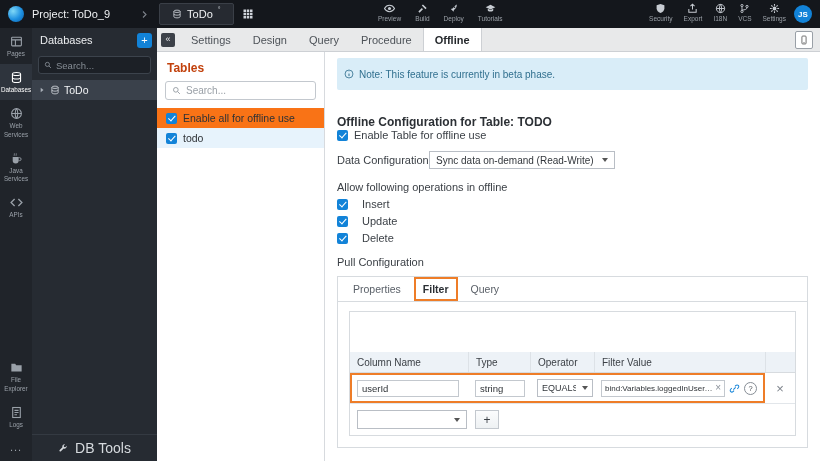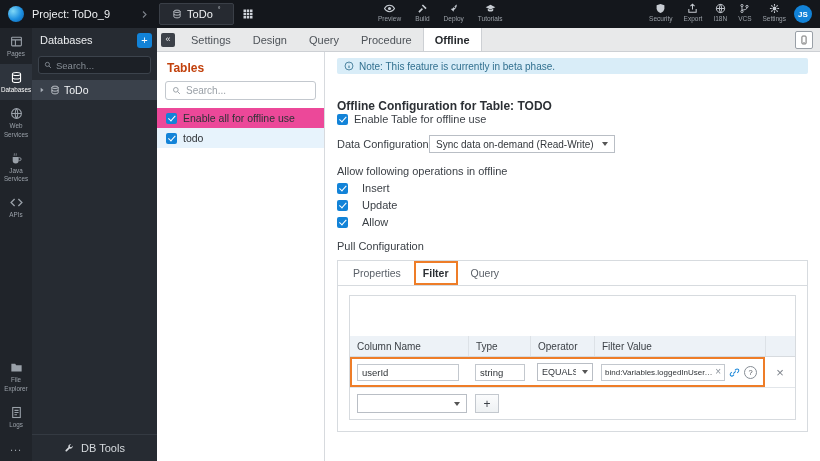--- a/index.html
+++ b/index.html
@@ -35,47 +35,47 @@
   
   .dbpanel{position:absolute;left:32px;top:28px;width:125px;bottom:0;background:#262b32;display:flex;flex-direction:column;color:#dde0e4;z-index:5;}
   .dbp-head{display:flex;align-items:center;height:24px;padding:0 5px 0 8px;gap:4px;}
   .dbp-title{font-size:11px;color:#eceef0;flex:1;}
   .dbp-add{width:15px;height:15px;background:#1283d8;border-radius:3px;color:#fff;font-size:11px;line-height:15px;text-align:center;cursor:pointer;}
   .dbp-search{margin:4px 6px;height:16px;border:1px solid #3c434c;border-radius:3px;background:#1c2026;display:flex;align-items:center;gap:4px;padding:0 5px;color:#868d95;font-size:9.5px;cursor:text;}
   .dbp-search svg{width:8px;height:8px;}
   .dbp-tree-row{height:20px;margin-top:2px;background:#3a414b;display:flex;align-items:center;gap:4px;padding:0 6px;font-size:10.5px;color:#f2f4f6;cursor:pointer;}
   .dbp-tree-row .arrow{width:8px;height:8px;color:#aab0b8;}
   .dbp-tree-row .dbsvg{width:10px;height:10px;color:#cfd4da;}
-  .dbp-footer{margin-top:auto;height:26px;border-top:1px solid #343a42;display:flex;align-items:center;justify-content:center;gap:7px;font-size:11px;color:#d6dade;cursor:pointer;}
+  .dbp-footer{margin-top:auto;height:26px;border-top:1px solid #343a42;display:flex;align-items:center;justify-content:center;gap:7px;font-size:14px;color:#d6dade;cursor:pointer;}
   .dbp-footer svg{width:10px;height:10px;}
 
   
   .tabstrip{position:absolute;left:157px;top:28px;right:0;height:24px;background:#e8e9ea;border-bottom:1px solid #cdd0d4;display:flex;align-items:stretch;box-sizing:border-box;z-index:4;}
   .collapse{width:14px;height:14px;margin:5px 5px 0 4px;background:#3c4149;color:#e8eaec;font-size:9px;line-height:13px;text-align:center;border-radius:2px;cursor:pointer;}
   .etab{padding:0 11px;display:flex;align-items:center;font-size:11px;color:#4d5258;cursor:pointer;}
   .etab.active{background:#fff;border-left:1px solid #cdd0d4;border-right:1px solid #cdd0d4;color:#26292d;font-weight:bold;}
   .device-btn{margin-left:auto;margin-right:7px;margin-top:3px;width:16px;height:16px;border:1px solid #9aa0a7;border-radius:2px;background:#fff;display:flex;align-items:center;justify-content:center;color:#555;cursor:pointer;}
   .device-btn svg{width:10px;height:10px;}
 
   
   .tablespanel{position:absolute;left:157px;top:52px;width:168px;bottom:0;background:#fff;border-right:1px solid #d7dade;box-sizing:border-box;z-index:3;}
   .tp-title{padding:9px 10px 6px;font-size:12px;font-weight:bold;color:#c2410c;}
   .tp-search{margin:0 8px 8px;height:17px;border:1px solid #c3c8ce;border-radius:3px;display:flex;align-items:center;gap:5px;padding:0 6px;color:#9aa0a7;font-size:10px;cursor:text;}
   .tp-search svg{width:9px;height:9px;}
   .tp-row{height:20px;display:flex;align-items:center;gap:6px;padding:0 9px;font-size:10.5px;color:#2e3236;cursor:pointer;}
-  .tp-row1{background:#ec4899;}
+  .tp-row1{background:#f97316;}
   .tp-row2{background:#e7f3fc;}
 
   
   .cb{width:11px;height:11px;min-width:11px;background:#1283d8;border-radius:2px;position:relative;display:inline-block;cursor:pointer;}
   .cb::after{content:"";position:absolute;left:3.6px;top:1.2px;width:2.8px;height:5.6px;border:solid #fff;border-width:0 1.6px 1.6px 0;transform:rotate(42deg);}
 
   
   .content{position:absolute;left:325px;top:52px;right:0;bottom:0;background:#fff;padding:6px 12px;box-sizing:border-box;font-size:11px;color:#3a3f45;overflow:hidden;z-index:2;}
-  .note{height:16px;background:#d9edf8;display:flex;align-items:center;gap:5px;padding:0 7px;font-size:10px;color:#31708f;border-radius:2px;}
+  .note{height:32px;background:#d9edf8;display:flex;align-items:center;gap:5px;padding:0 7px;font-size:10px;color:#31708f;border-radius:2px;}
   .note svg{width:10px;height:10px;}
   .heading{margin-top:25px;font-size:12px;font-weight:bold;color:#2c3035;}
   .cb-row{display:flex;align-items:center;gap:6px;}
   .dc-row{display:flex;align-items:center;margin-top:10px;}
   .dc-label{width:92px;}
   .select{height:18px;border:1px solid #b9bec5;background:#fff;display:flex;align-items:center;padding:0 6px;font-size:10px;color:#33373c;cursor:pointer;box-sizing:border-box;}
   .select .val{flex:1;white-space:nowrap;overflow:hidden;}
   .caret{width:0;height:0;border-left:3.5px solid transparent;border-right:3.5px solid transparent;border-top:4.5px solid #555;margin-left:6px;}
   .dc-select{width:186px;}
   .ops-label{margin-top:12px;}
@@ -356,21 +356,21 @@
     <div class="op-row">
       <span class="cb"></span>
       <span>Insert</span>
     </div>
     <div class="op-row">
       <span class="cb"></span>
       <span>Update</span>
     </div>
     <div class="op-row">
       <span class="cb"></span>
-      <span>Allow</span>
+      <span>Delete</span>
     </div>
 
     <div class="pull-label">Pull Configuration</div>
 
     <section class="card">
       <div class="ptabs">
         <div class="ptab">Properties</div>
         <div class="ptab active annotated">Filter</div>
         <div class="ptab">Query</div>
       </div>

